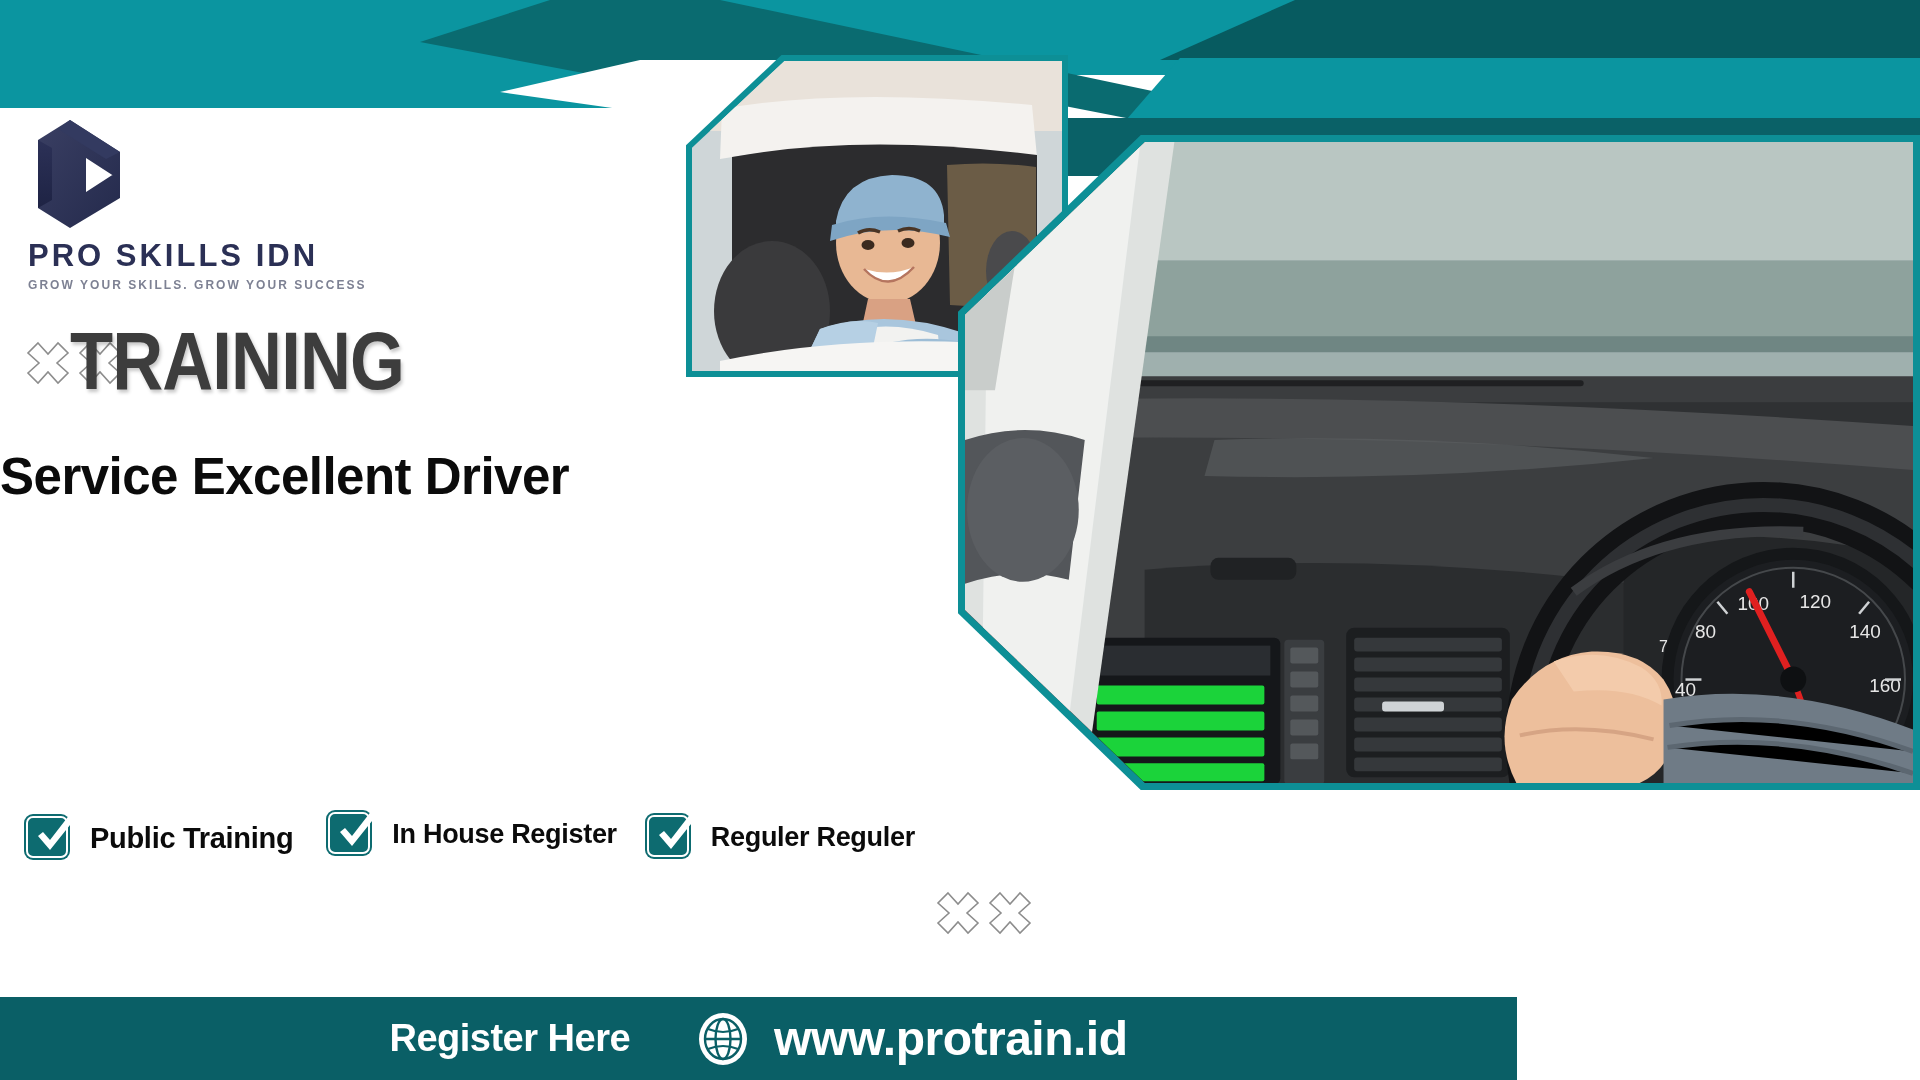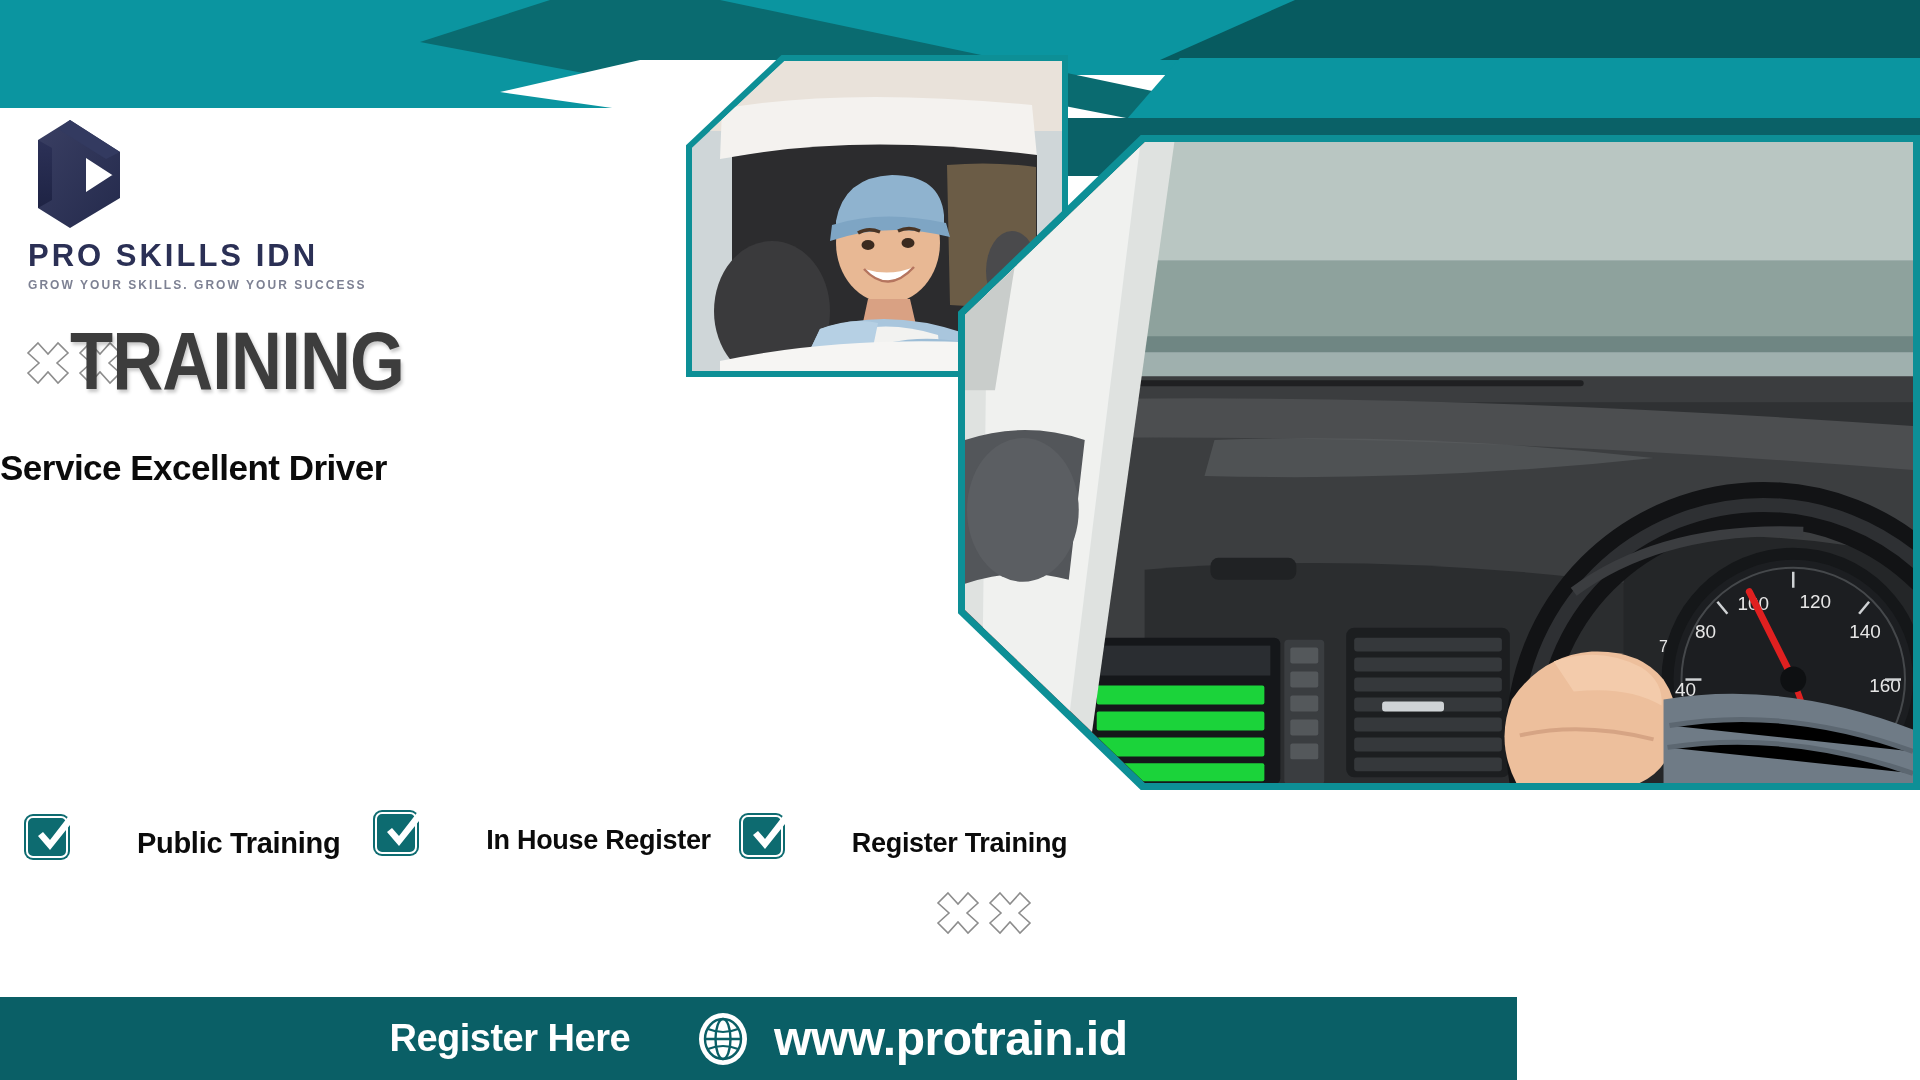--- a/index.html
+++ b/index.html
@@ -74,30 +74,30 @@
   }
   .h-training {
     font-size:82px; font-weight:bold; color:#3d3d3d;
     letter-spacing:-1px;
     transform:scaleX(0.86); transform-origin:center;
     text-shadow:2px 3px 4px rgba(0,0,0,0.22);
     line-height:1;
   }
   .h-subtitle {
     margin-top:46px;
-    font-size:35px; font-weight:bold; color:#0b0b0b;
+    font-size:51px; font-weight:bold; color:#0b0b0b;
     letter-spacing:-0.5px; line-height:1.15;
   }
 
   
   .features {
     position:absolute; left:26px; top:816px;
     display:flex; align-items:flex-start; gap:0;
   }
-  .feature { display:flex; align-items:flex-end; position:relative;gap:47px; }
+  .feature { display:flex; align-items:center; position:relative; }
   .feature.f1 { margin-right:35px; }
   .feature.f2 { margin-right:30px; }
   .cbox-wrap { position:relative; width:44px; height:44px; flex:none; }
   .cbox {
     width:42px; height:42px; background:#0d6b70; border-radius:7px;
     border:2.5px solid #ffffff; box-shadow:0 0 0 2px #0d6b70;
   }
   .cbox-check { position:absolute; left:2px; top:-8px; width:58px; height:54px; }
   .feature-label {
     margin-left:20px; font-size:29px; font-weight:bold; color:#0b0b0b;
@@ -208,21 +208,21 @@
       <span class="feature-label">In House Register</span>
     </div>
 
     <div class="feature f3">
       <div class="cbox-wrap">
         <div class="cbox"></div>
         <svg class="cbox-check" viewBox="0 0 58 54">
           <path d="M10 28 L22 42 L54 2 L46 1 L22 32 L15 24 Z" fill="#ffffff"></path>
         </svg>
       </div>
-      <span class="feature-label">Register Training</span>
+      <span class="feature-label">Reguler Reguler</span>
     </div>
   </div>
 
   <div class="xdeco bottomright">
     <svg width="46" height="46" viewBox="0 0 46 46">
       <polygon points="13,3 23,14 33,3 43,13 32,23 43,33 33,43 23,32 13,43 3,33 14,23 3,13" fill="none" stroke="#8d8d8d" stroke-width="1.6"></polygon>
     </svg>
     <svg width="46" height="46" viewBox="0 0 46 46">
       <polygon points="13,3 23,14 33,3 43,13 32,23 43,33 33,43 23,32 13,43 3,33 14,23 3,13" fill="none" stroke="#8d8d8d" stroke-width="1.6"></polygon>
     </svg>

